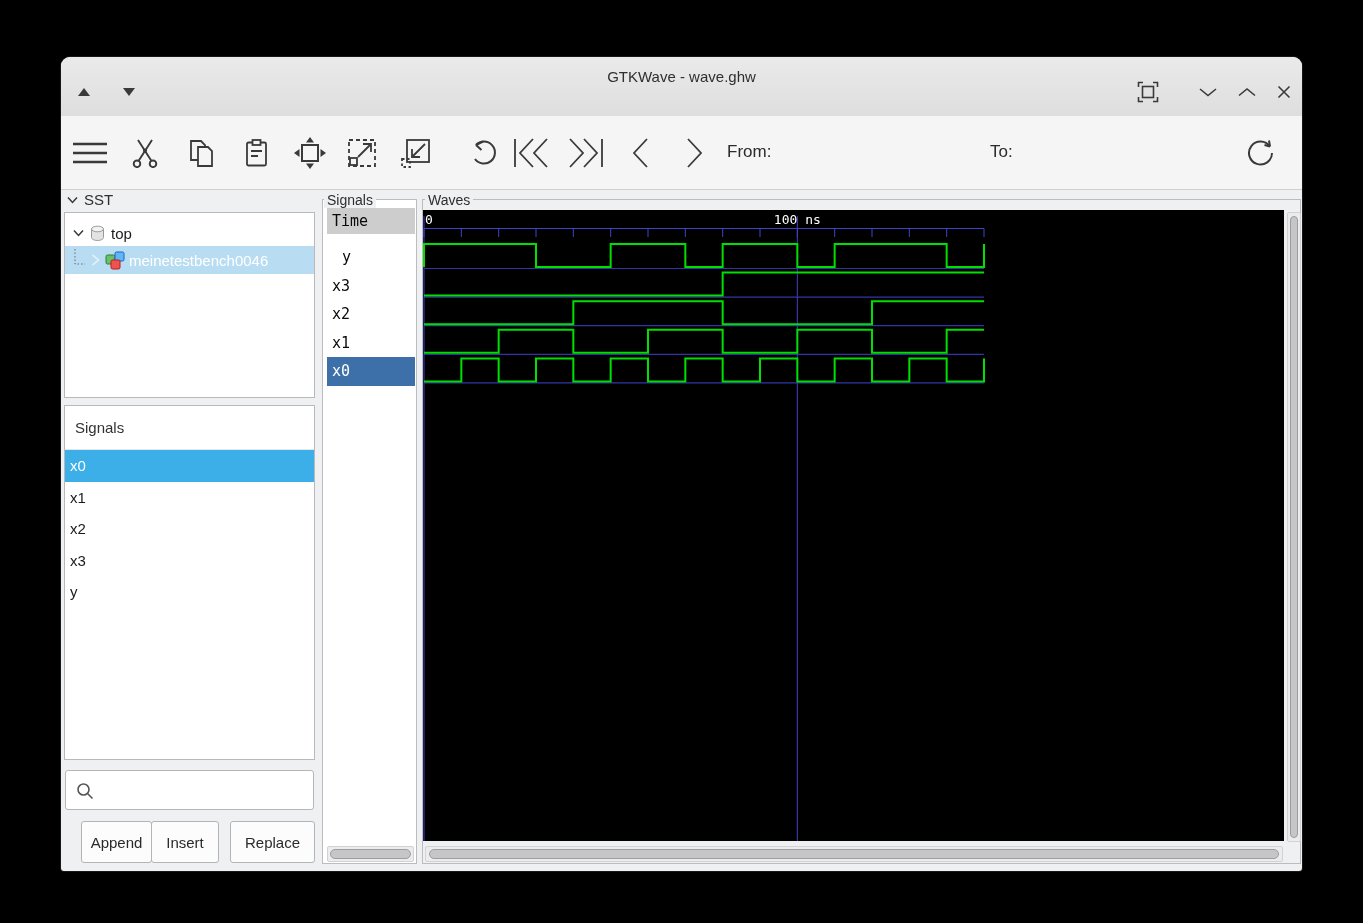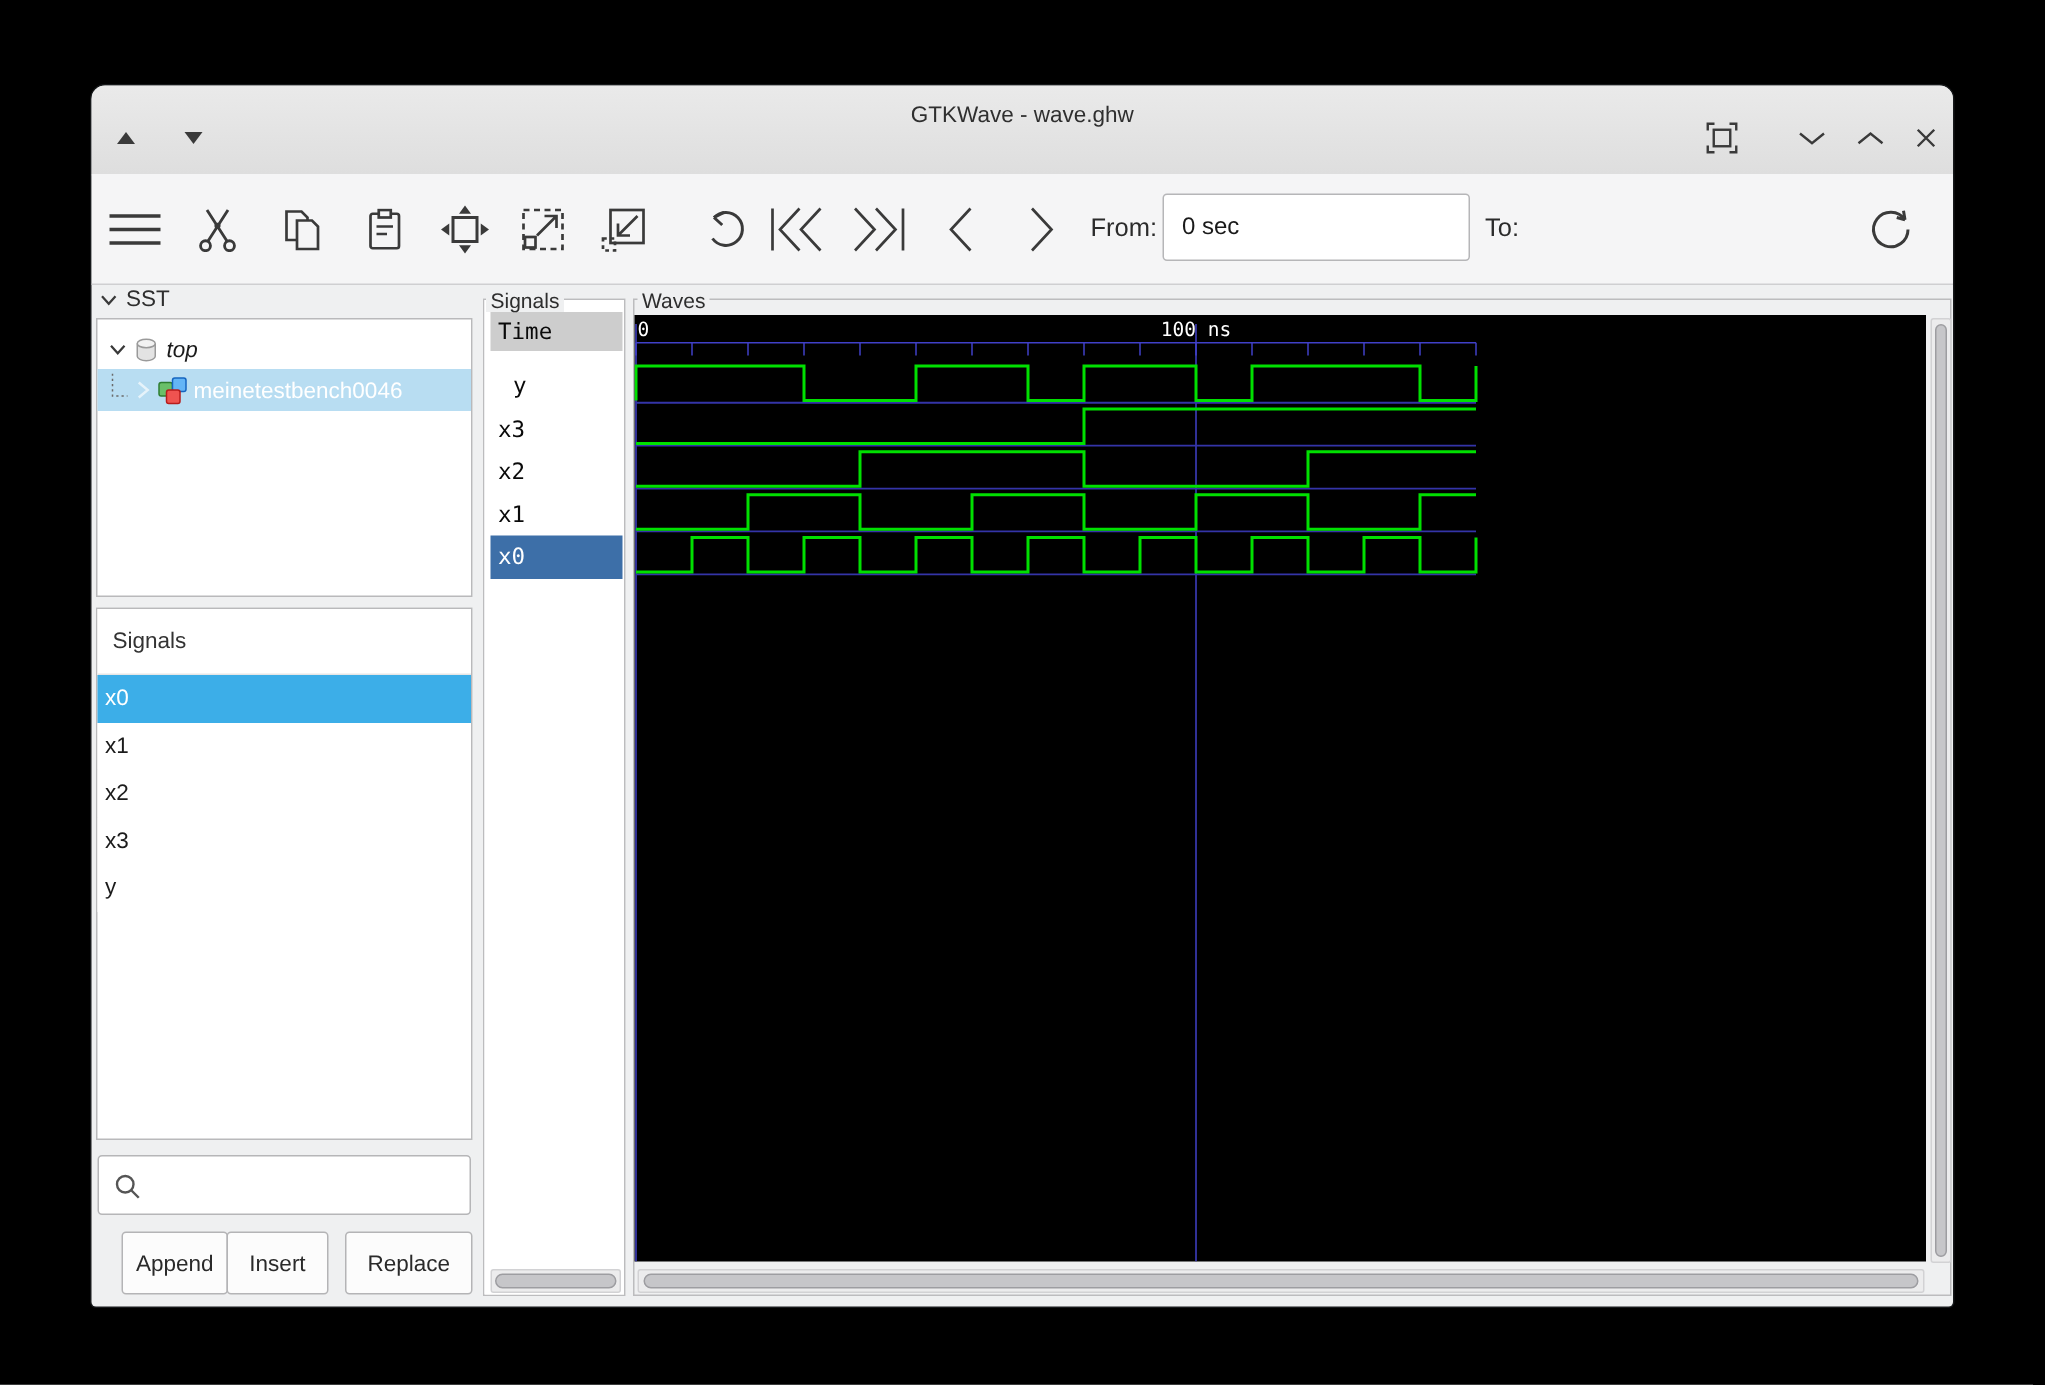--- a/index.html
+++ b/index.html
@@ -188,40 +188,39 @@
           <path d="M19 3 L6 17 L19 31"></path>
         </svg>
     </div>
     <div class="tbtn" style="left:612px;">
       <svg class="ic" width="24" height="34" fill="none" stroke="#3a3a3a" stroke-width="1.8">
           <path d="M5 3 L18 17 L5 31"></path>
         </svg>
     </div>
 
     <span class="tlabel" style="left:666px;">From:</span>
-    <input class="tinput" style="left: 714px; width: 205px;" value="0 sec">
     <span class="tlabel" style="left:929px;">To:</span>
 
     <div class="tbtn" style="left:1177px;">
       <svg class="ic" width="36" height="34" fill="none" stroke="#3a3a3a" stroke-width="2">
         <path d="M28 10.5 A11.5 11.5 0 1 0 30 17"></path>
         <path d="M28 10.5 L27 4.5 M28 10.5 L22.5 9"></path>
       </svg>
     </div>
   </div>
 
   <div class="sst-label">
     <svg class="ic" width="11" height="8" fill="none" stroke="#3a3a3a" stroke-width="1.5">
         <path d="M1 1.5 L5.5 6.5 L10 1.5"></path>
       </svg>
     <span>SST</span>
   </div>
 
   <div class="treebox">
-    <div class="tree-row" style="top:6px;font-style:italic;">
+    <div class="tree-row" style="top:6px;">
       <svg class="ic" width="11" height="8" style="margin:0 6px 0 8px;" fill="none" stroke="#3a3a3a" stroke-width="1.5">
           <path d="M1 1.5 L5.5 6.5 L10 1.5"></path>
         </svg>
       <svg class="ic" width="15" height="17" style="margin-right:6px;">
         <path d="M1.5 4 V12.5 A6 3 0 0 0 13.5 12.5 V4" fill="#e3e3e3" stroke="#9a9a9a"></path>
         <ellipse cx="7.5" cy="4" rx="6" ry="2.8" fill="#f2f2f2" stroke="#9a9a9a"></ellipse>
       </svg>
       <span>top</span>
     </div>
     <div class="tree-row sel" style="top:33px; height:28px;">

